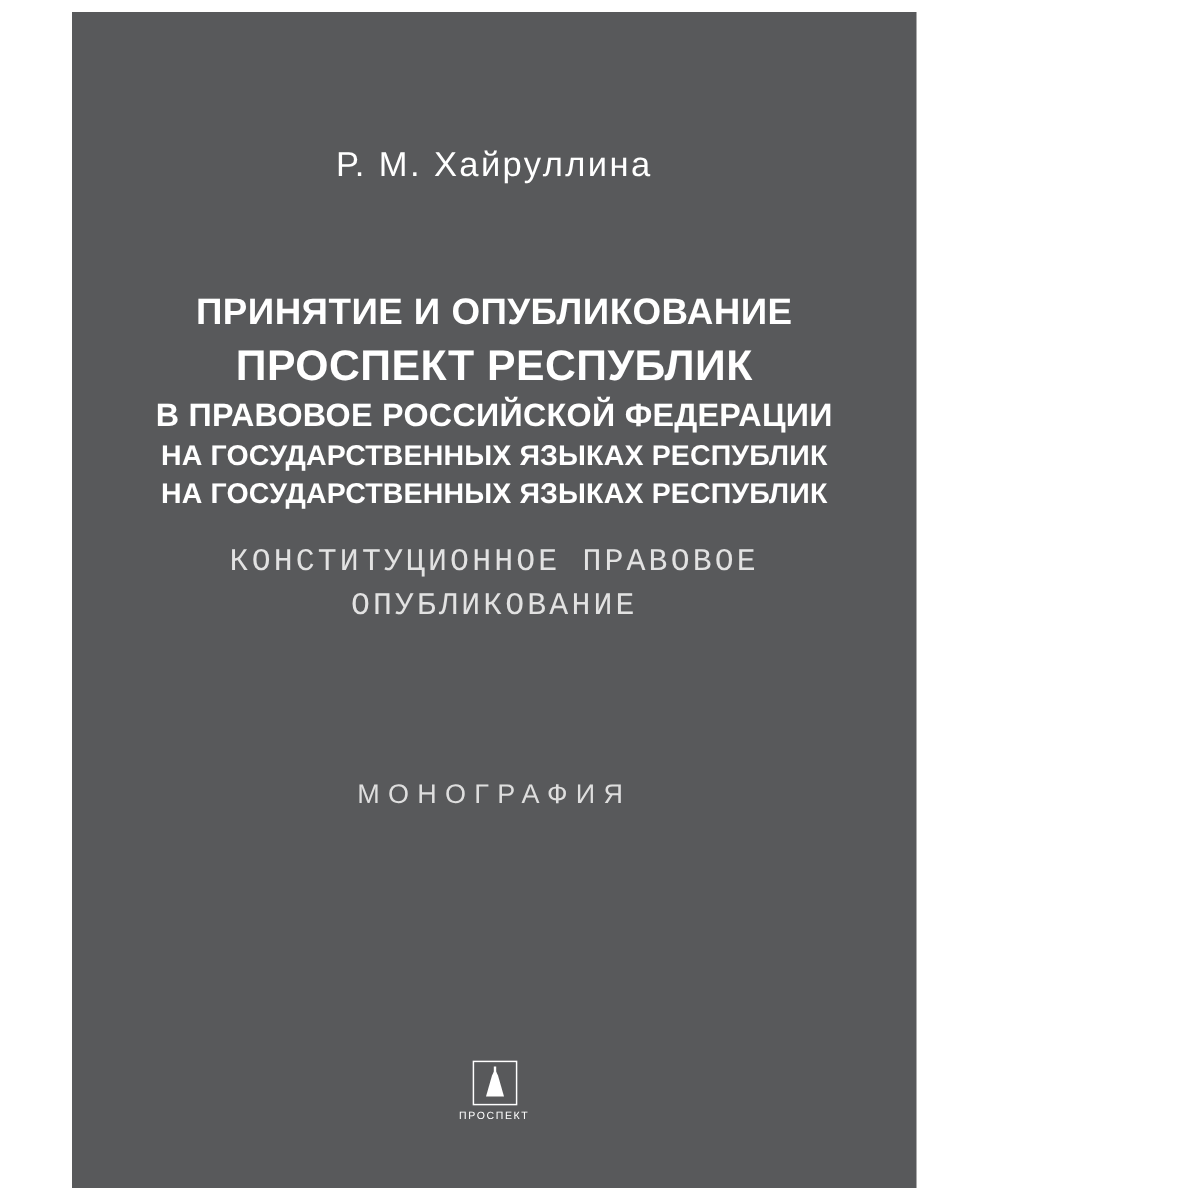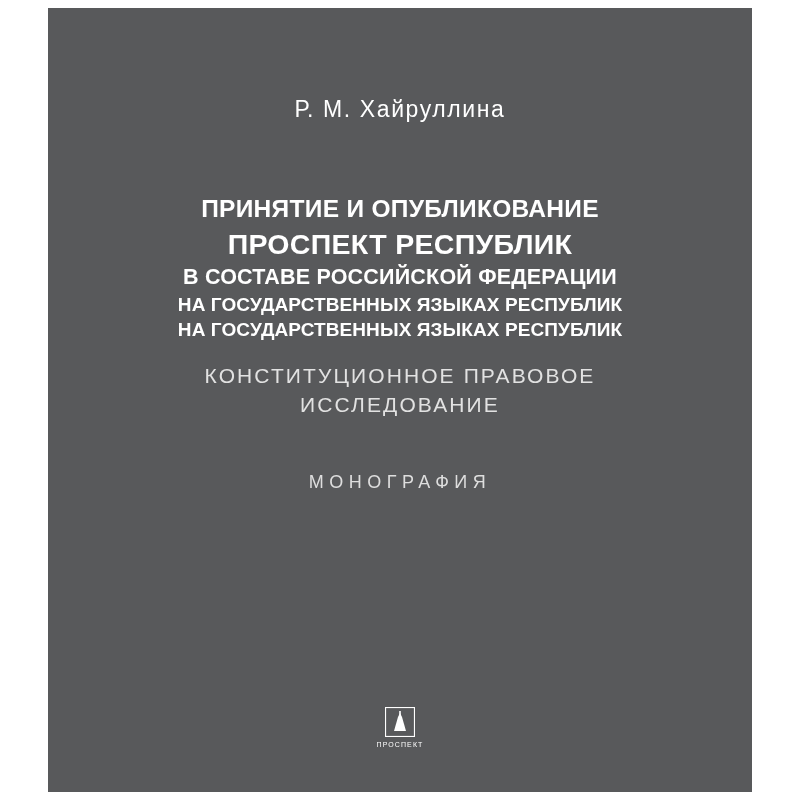--- a/index.html
+++ b/index.html
@@ -16,21 +16,21 @@
   .page {
     position: relative;
     width: 800px;
     height: 800px;
     background: #ffffff;
   }
   .cover {
     position: absolute;
     left: 48px;
     top: 8px;
-    width: 704px;
+    width: 563px;
     height: 784px;
     background: #58595b;
     box-sizing: border-box;
     display: flex;
     flex-direction: column;
     align-items: center;
   }
   .author {
     margin-top: 88px;
     color: #ffffff;
@@ -56,30 +56,31 @@
   .t2 { font-size: 28.5px; letter-spacing: 0.3px; }
   .t3 { font-size: 21.5px; letter-spacing: 0.2px; }
   .t4 { font-size: 19px; letter-spacing: 0.1px; }
   .t5 { font-size: 19px; letter-spacing: 0.1px; }
   .t6 { font-size: 19px; letter-spacing: 0.1px; }
   .subtitle-block {
     margin-top: 18px;
     width: 100%;
     text-align: center;
     color: #e2e2e2;
+    font-family: Liberation Mono, monospace;
   }
   .subtitle-line {
     font-size: 21px;
     letter-spacing: 2.1px;
     line-height: 1.42;
     font-weight: normal;
     white-space: nowrap;
   }
   .kind {
-    margin-top: 52px;
+    margin-top: 99px;
     color: #dedede;
     font-size: 18px;
     letter-spacing: 5.5px;
     text-align: right;
     white-space: nowrap;
   }
   .publisher {
     position: absolute;
     left: 0;
     right: 0;
@@ -105,28 +106,28 @@
 <body>
 
 <div class="page">
   <div class="cover">
 
     <div class="author">Р. М. Хайруллина</div>
 
     <div class="title-block">
       <div class="title-line t1">ПРИНЯТИЕ И ОПУБЛИКОВАНИЕ</div>
       <div class="title-line t2">ПРОСПЕКТ РЕСПУБЛИК</div>
-      <div class="title-line t3">В СОСТАВЕ РОССИЙСКОЙ ФЕДЕРАЦИИ</div>
+      <div class="title-line t3">В ПРАВОВОЕ РОССИЙСКОЙ ФЕДЕРАЦИИ</div>
       <div class="title-line t4">НА ГОСУДАРСТВЕННЫХ ЯЗЫКАХ РЕСПУБЛИК</div>
       <div class="title-line t6">НА ГОСУДАРСТВЕННЫХ ЯЗЫКАХ РЕСПУБЛИК</div>
     </div>
 
     <div class="subtitle-block">
       <div class="subtitle-line">КОНСТИТУЦИОННОЕ ПРАВОВОЕ</div>
-      <div class="subtitle-line">ИССЛЕДОВАНИЕ</div>
+      <div class="subtitle-line">ОПУБЛИКОВАНИЕ</div>
     </div>
 
     <div class="kind">МОНОГРАФИЯ</div>
 
     <div class="publisher">
       <div class="pub-mark">
         <svg width="30" height="30" viewBox="0 0 30 30" aria-hidden="true">
           <rect x="0.5" y="0.5" width="29" height="29" fill="none" stroke="#ffffff" stroke-width="1.2"></rect>
           <path d="M9 24 L13 10 L15 6 L17 10 L21 24 Z" fill="#ffffff"></path>
           <rect x="14.2" y="4" width="1.6" height="5" fill="#ffffff"></rect>

